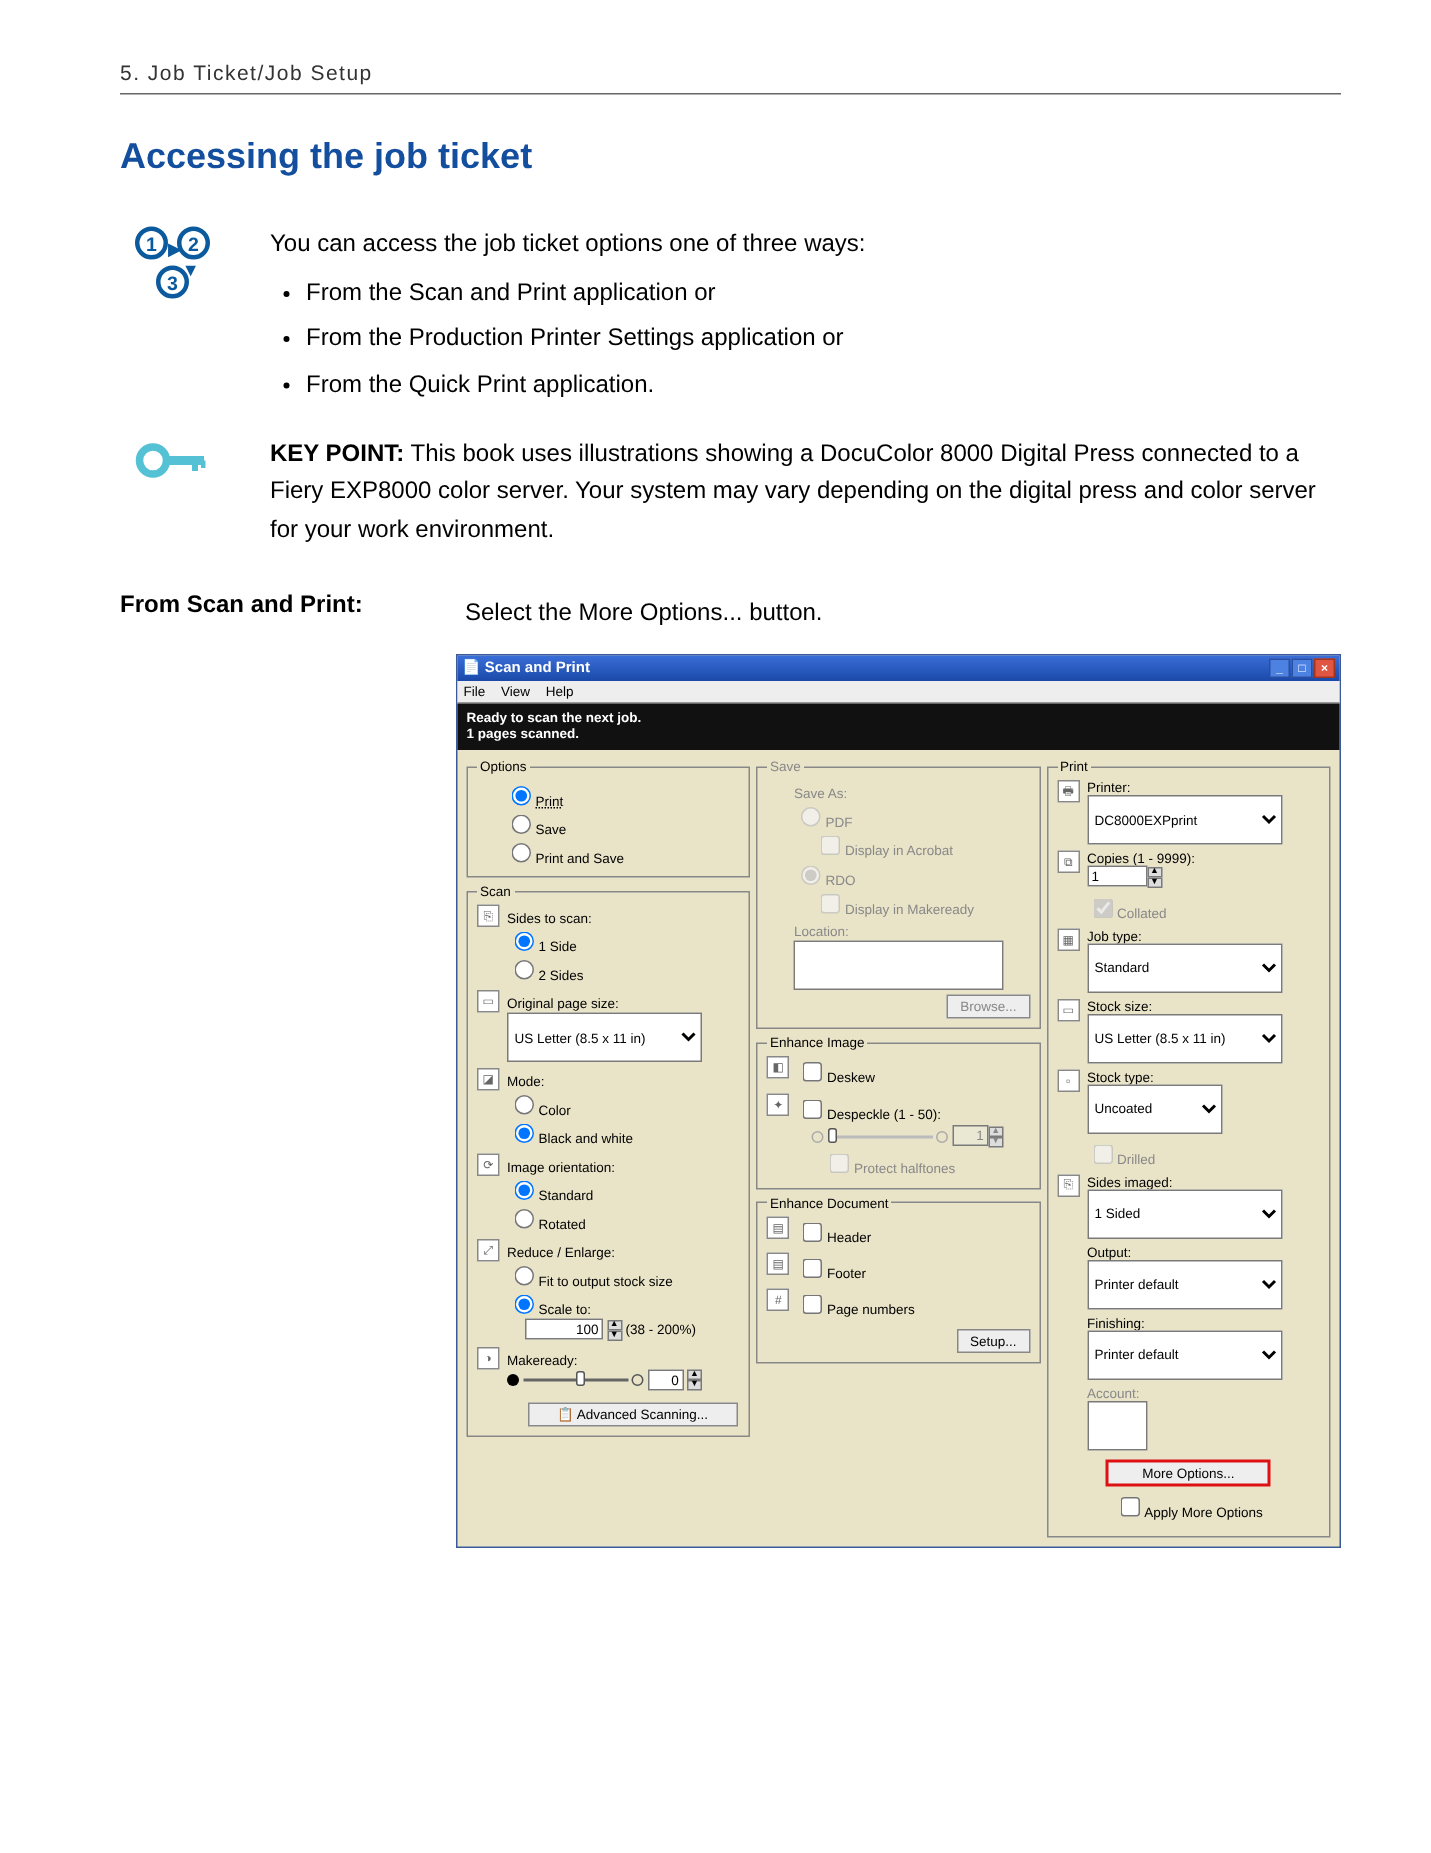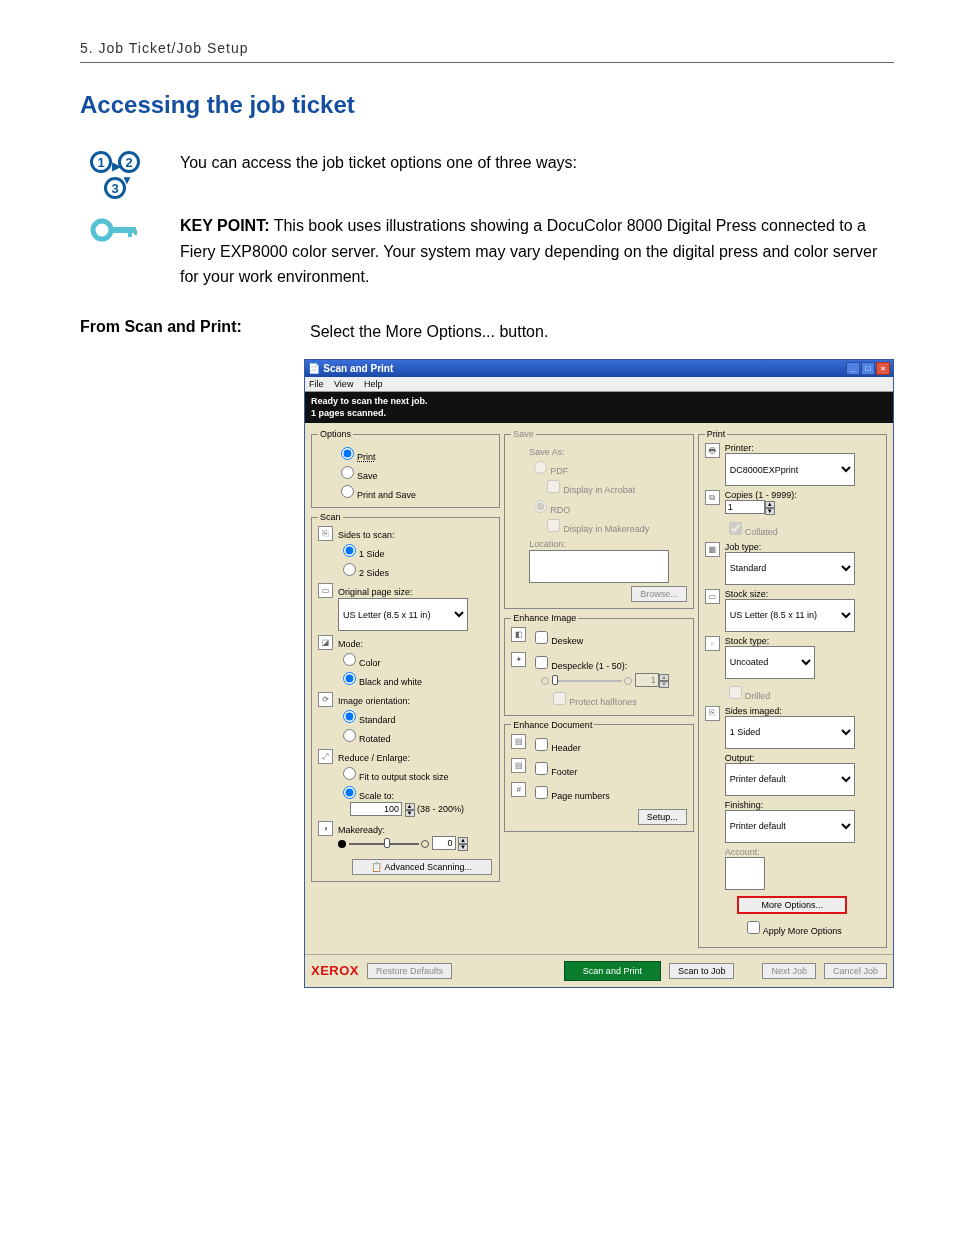--- a/index.html
+++ b/index.html
@@ -116,20 +116,25 @@
       <div class="icon-123">
         <div class="circ c1">1</div>
           <span class="arrow-r">▶</span>
         <div class="circ c2">2</div>
           <span class="arrow-d">▼</span>
         <div class="circ c3">3</div>
       </div>
     </div>
     <div class="text-col">
       <div>You can access the job ticket options one of three ways:</div>
+      <ul>
+        <li>From the Scan and Print application or</li>
+        <li>From the Production Printer Settings application or</li>
+        <li>From the Quick Print application.</li>
+      </ul>
     </div>
   </div>
 
   <div class="key-row">
     <div class="key-icon">
       <svg width="50" height="26">
           <circle cx="12" cy="13" r="9" fill="none" stroke="#54c1d4" stroke-width="5"></circle>
           <rect x="20" y="10" width="26" height="6" fill="#54c1d4"></rect>
           <rect x="38" y="13" width="4" height="7" fill="#54c1d4"></rect>
           <rect x="44" y="13" width="3" height="5" fill="#54c1d4"></rect>
@@ -387,26 +392,16 @@
           <div style="text-align:center;margin-top:6px;">
             <span class="btn wider hl">More Options...</span>
           </div>
           <div style="text-align:center;margin-top:4px;">
             <label class="check" style="margin:0;"><input type="checkbox" style=""><span>Apply More Options</span></label>
           </div>
         </fieldset>
       </div>
     </div>
 
-    <div class="bottombar">
-      <span class="xerox">XEROX</span>
-      <span class="btn" style="color:#888;">Restore Defaults</span>
-      <span class="spacer"></span>
-      <span class="btn green" style="padding:4px 18px;">Scan and Print</span>
-      <span class="btn">Scan to Job</span>
-      <span style="width:12px;"></span>
-      <span class="btn" style="color:#888;">Next Job</span>
-      <span class="btn" style="color:#888;">Cancel Job</span>
-    </div>
   </div>
   </div>
 
 </div>
 
 </body></html>

